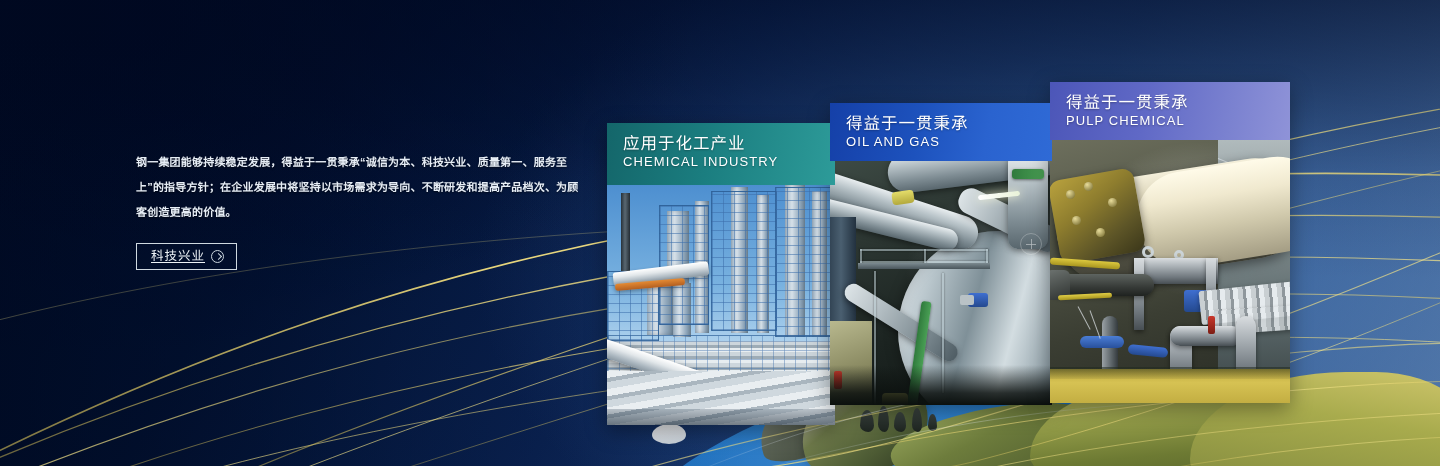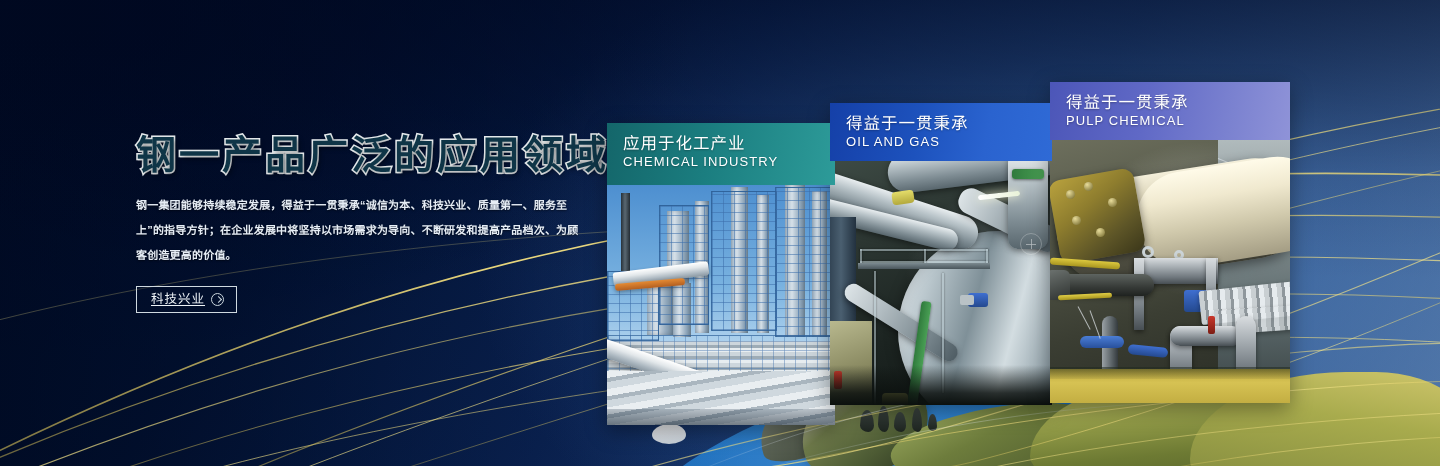--- a/index.html
+++ b/index.html
@@ -437,21 +437,20 @@
       <path d="M 1470 290 C 1350 342 1180 408 980 460 C 950 468 930 470 915 470" stroke="url(#gold)" stroke-width="1" opacity="0.6"></path>
 
       <path d="M 700 470 C 800 430 900 400 1010 386" stroke="url(#silver)" stroke-width="1" opacity="0.55"></path>
       <path d="M 760 470 C 880 436 1010 412 1140 404" stroke="url(#silver)" stroke-width="0.9" opacity="0.45"></path>
 
       <path d="M -40 330 C 160 276 420 238 720 226" stroke="url(#gold2)" stroke-width="0.9" opacity="0.35"></path>
     </g>
   </svg>
 
   <div class="copy">
-    <div class="headline">钢一产品广泛的应用领域</div>
     <p class="desc">钢一集团能够持续稳定发展，得益于一贯秉承“诚信为本、科技兴业、质量第一、服务至上”的指导方针；在企业发展中将坚持以市场需求为导向、不断研发和提高产品档次、为顾客创造更高的价值。</p>
     <a class="cta" href="#">
       <span class="lbl">科技兴业</span>
       <span class="ring"></span>
     </a>
   </div>
 
   <div class="card" id="card-chemical">
     <div class="cap">
       <div class="cn">应用于化工产业</div>

